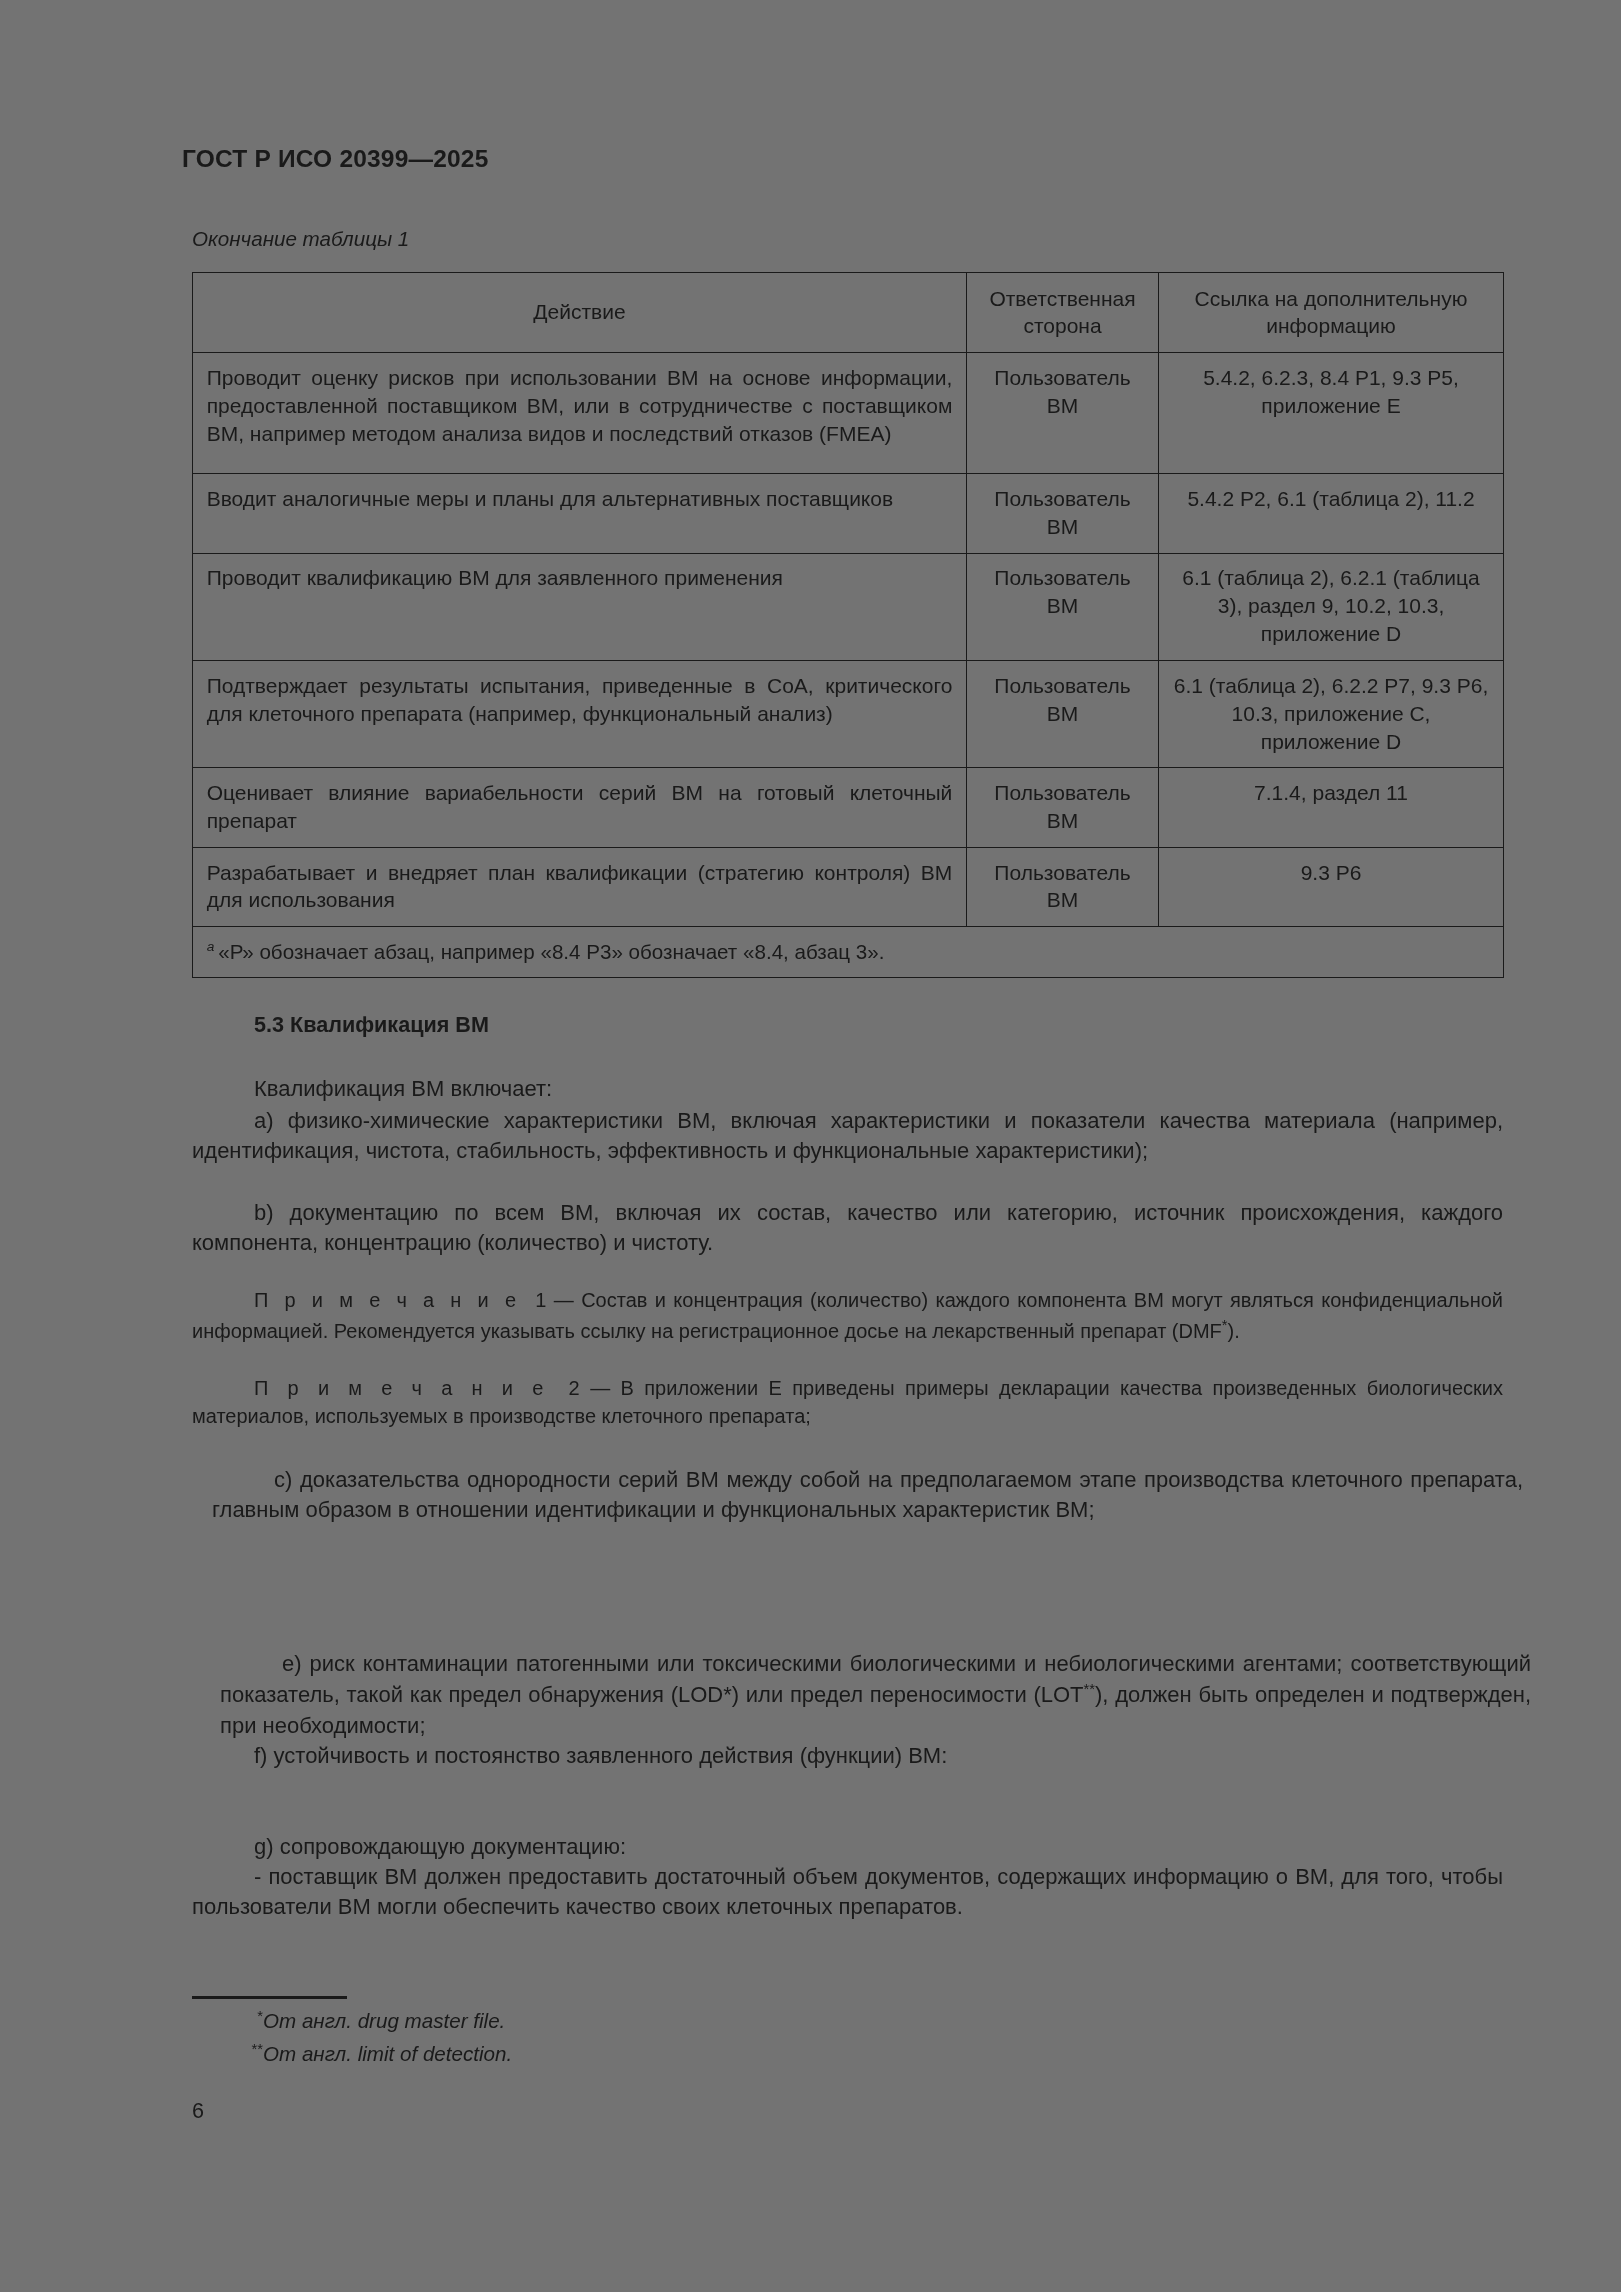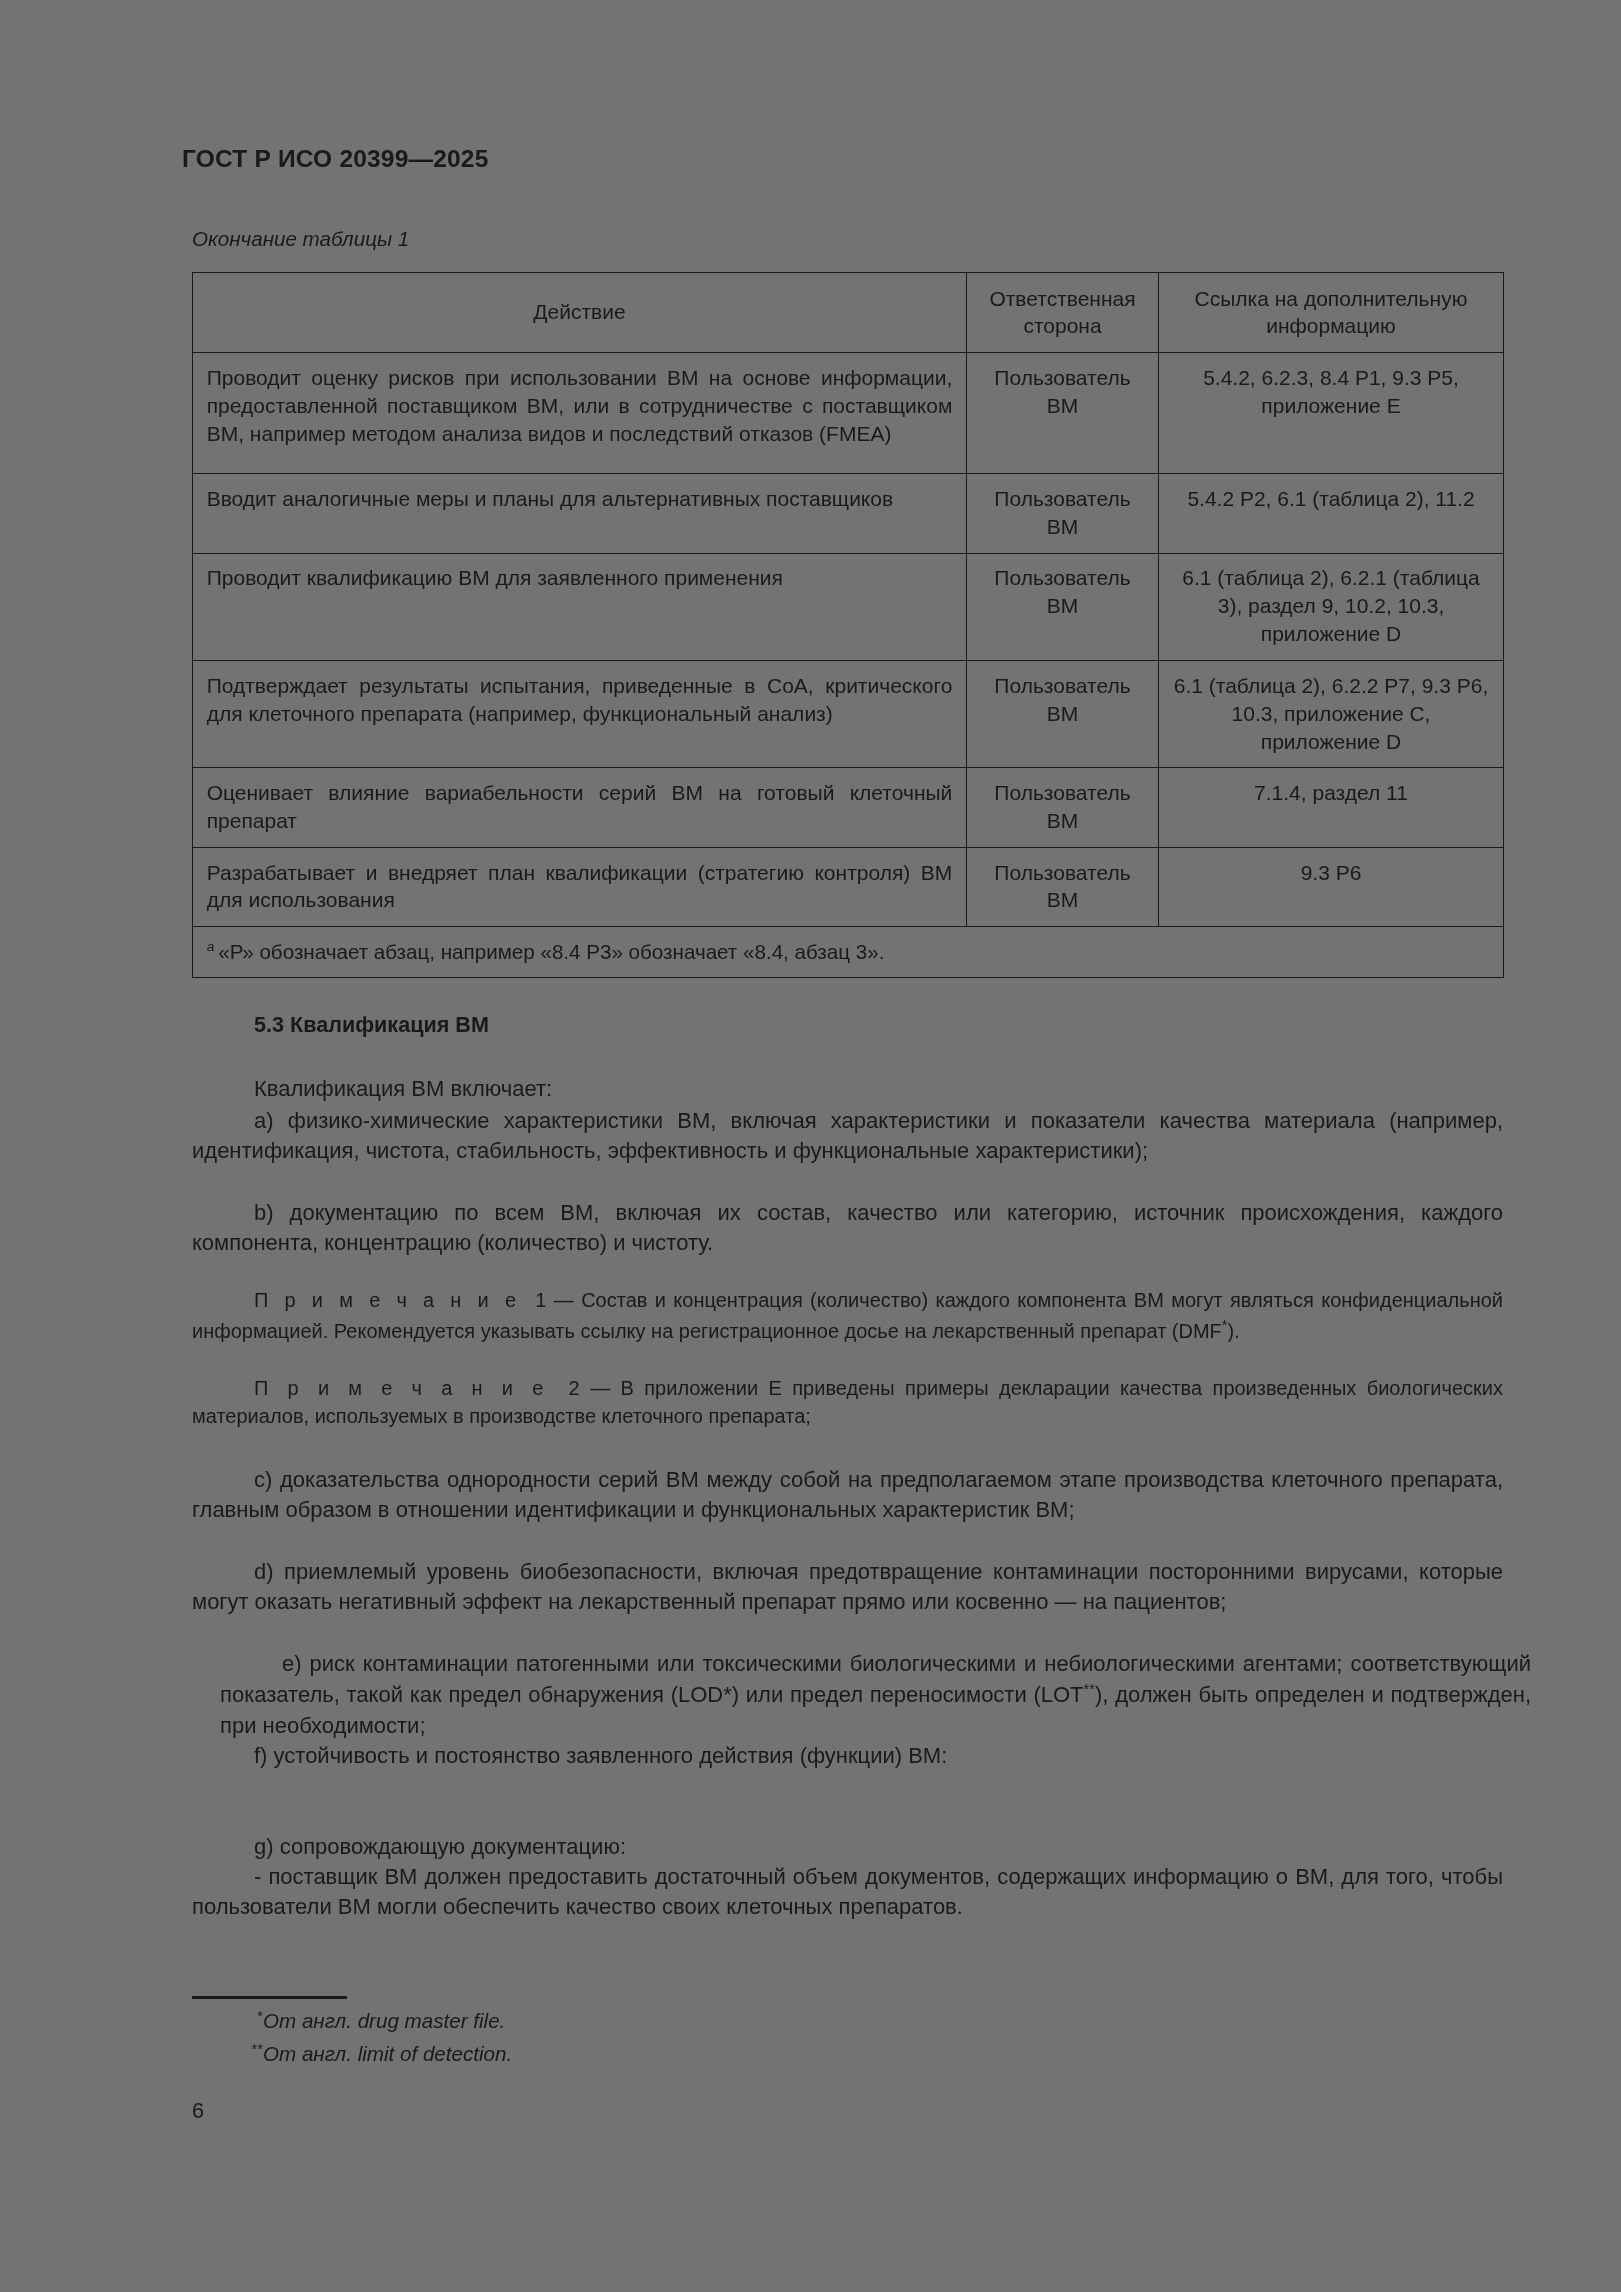--- a/index.html
+++ b/index.html
@@ -237,27 +237,24 @@
   </div>
 
   <div class="body note" style="top:1287px;">
     <p class="ind"><span class="sp">П р и м е ч а н и е</span>&nbsp;&nbsp;<span>1</span>&nbsp;<span>— Состав и концентрация (количество) каждого компонента ВМ могут являться конфиденциальной информацией. Рекомендуется указывать ссылку на регистрационное досье на лекарственный препарат (DMF</span><sup class="star">*</sup><span>).</span></p>
   </div>
 
   <div class="body note" style="top:1375px;">
     <p class="ind"><span class="sp">П р и м е ч а н и е</span>&nbsp;&nbsp;<span>2</span>&nbsp;<span>— В приложении Е приведены примеры декларации качества произведенных биологических материалов, используемых в производстве клеточного препарата;</span></p>
   </div>
 
-  <div class="body" style="top:1465px;">
+  <div class="body" style="top:1465px;margin-left:20px;">
     <p class="ind">c) доказательства однородности серий ВМ между собой на предполагаемом этапе производства клеточного препарата, главным образом в отношении идентификации и функциональных характеристик ВМ;</p>
   </div>
 
-  <div class="body" style="top:1557px;">
-    <p class="ind">d) приемлемый уровень биобезопасности, включая предотвращение контаминации посторонними вирусами, которые могут оказать негативный эффект на лекарственный препарат прямо или косвенно — на пациентов;</p>
-  </div>
 
   <div class="body" style="top:1649px;margin-left:28px;">
     <p class="ind"><span>e) риск контаминации патогенными или токсическими биологическими и небиологическими агентами; соответствующий показатель, такой как предел обнаружения (LOD*) или предел переносимости (LOT</span><sup class="star">**</sup><span>), должен быть определен и подтвержден, при необходимости;</span></p>
   </div>
 
   <div class="body" style="top:1741px;">
     <p class="ind">f) устойчивость и постоянство заявленного действия (функции) ВМ:</p>
   </div>
 
 

